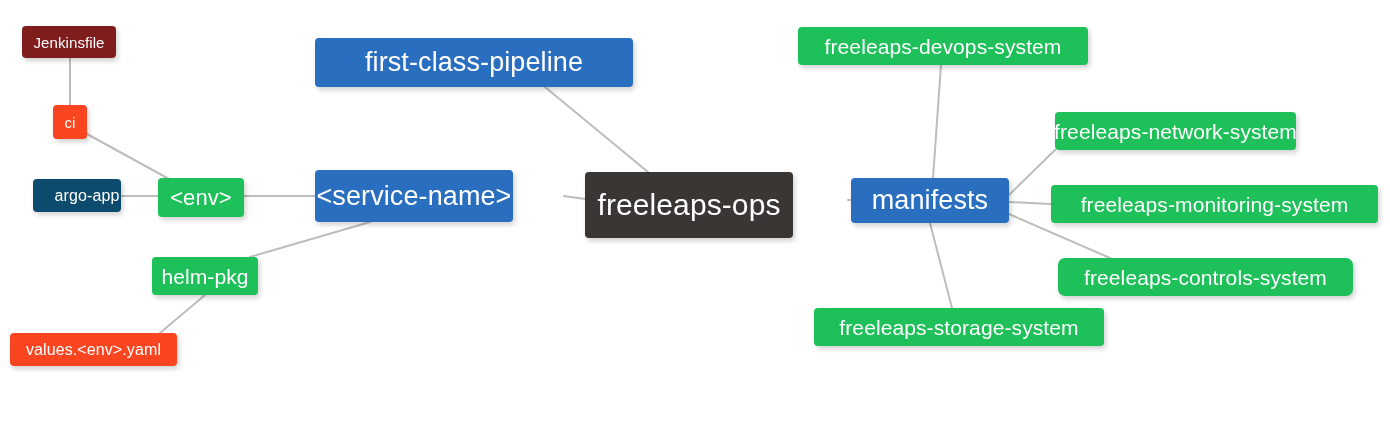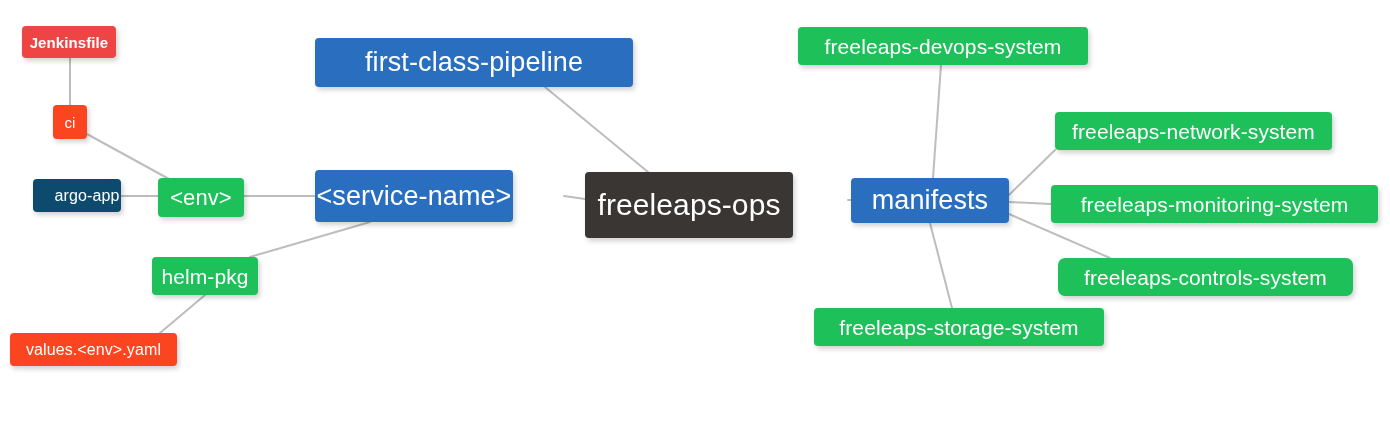--- a/index.html
+++ b/index.html
@@ -90,27 +90,27 @@
       </div>
       <div class="node node-red" style="left: 53px; top: 105px; width: 34px; height: 34px; font-size: 15px; background: rgb(250, 69, 32); color: rgb(255, 255, 255);">
         <span>ci</span>
       </div>
       <div class="node node-red" style="left: 33px; top: 179px; width: 88px; height: 33px; font-size: 16px; background: #0c4a6e; color: rgb(255, 255, 255); padding-left: 20px;">
         <span>argo-app</span>
       </div>
       <div class="node node-red" style="left: 10px; top: 333px; width: 167px; height: 33px; font-size: 16px; background: rgb(250, 69, 32); color: rgb(255, 255, 255);">
         <span>values.&lt;env&gt;.yaml</span>
       </div>
-      <div class="node node-orange" style="left: 22px; top: 26px; width: 94px; height: 32px; font-size: 15px; background: #ef4444; color: rgb(255, 255, 255); font-weight: bold;">
+      <div class="node node-orange" style="left: 22px; top: 26px; width: 94px; height: 32px; font-size: 15px; background: #7f1d1d; color: rgb(255, 255, 255);">
         <span>Jenkinsfile</span>
       </div>
       <div class="node node-green" style="left: 798px; top: 27px; width: 290px; height: 38px; font-size: 21px; background: rgb(30, 192, 90); color: rgb(255, 255, 255);">
         <span>freeleaps-devops-system</span>
       </div>
-      <div class="node node-green" style="left: 1055px; top: 112px; width: 277px; height: 38px; font-size: 21px; background: rgb(30, 192, 90); color: rgb(255, 255, 255);">
+      <div class="node node-green" style="left: 1055px; top: 112px; width: 241px; height: 38px; font-size: 21px; background: rgb(30, 192, 90); color: rgb(255, 255, 255);">
         <span>freeleaps-network-system</span>
       </div>
       <div class="node node-green" style="left: 1051px; top: 185px; width: 327px; height: 38px; font-size: 21px; background: rgb(30, 192, 90); color: rgb(255, 255, 255);">
         <span>freeleaps-monitoring-system</span>
       </div>
       <div class="node node-green" style="left: 1058px; top: 258px; width: 295px; height: 38px; font-size: 21px; background: rgb(30, 192, 90); color: rgb(255, 255, 255); border-radius: 7px;">
         <span>freeleaps-controls-system</span>
       </div>
       <div class="node node-green" style="left: 814px; top: 308px; width: 290px; height: 38px; font-size: 21px; background: rgb(30, 192, 90); color: rgb(255, 255, 255);">
         <span>freeleaps-storage-system</span>

